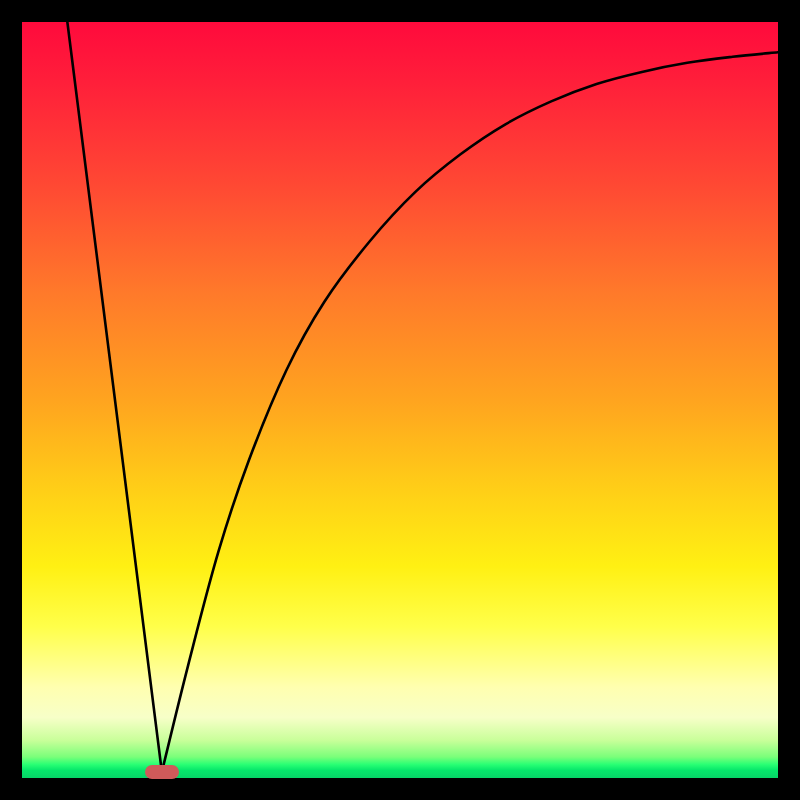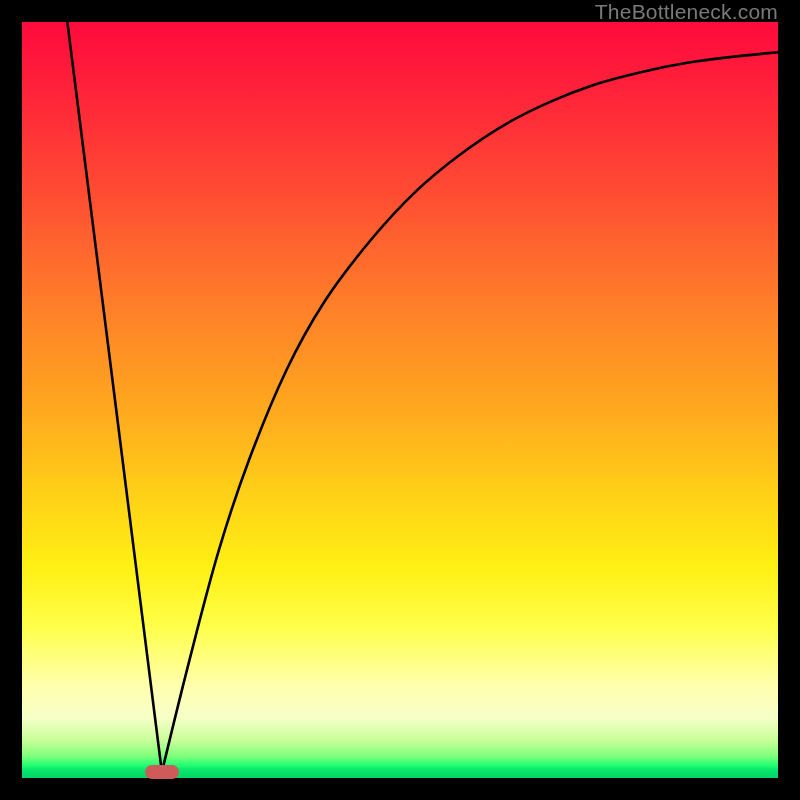--- a/index.html
+++ b/index.html
@@ -79,14 +79,13 @@
     <svg viewBox="0 0 756 756" width="756" height="756" preserveAspectRatio="none">
 
       <path d="M45.36 0.00 L139.86 749.95" id="path-left" fill="none" stroke="#000" stroke-width="2.6" stroke-linecap="round" stroke-linejoin="round"></path>
 
       <path d="M139.86 749.95 C144.62 730.63, 156.11 682.34, 166.32 642.60 C176.53 602.86, 185.67 565.94, 196.56 529.20 C207.45 492.46, 214.55 471.14, 226.80 438.48 C239.05 405.82, 250.99 376.34, 264.60 347.76 C278.21 319.18, 287.43 302.85, 302.40 279.72 C317.37 256.59, 331.43 238.97, 347.76 219.24 C364.09 199.51, 376.79 185.75, 393.12 170.10 C409.45 154.45, 422.15 144.55, 438.48 132.30 C454.81 120.05, 467.51 111.59, 483.84 102.06 C500.17 92.53, 512.87 86.59, 529.20 79.38 C545.53 72.17, 558.23 67.30, 574.56 61.99 C590.89 56.68, 603.59 53.71, 619.92 49.90 C636.25 46.09, 648.95 43.55, 665.28 40.82 C681.61 38.10, 694.31 36.68, 710.64 34.78 C726.97 32.87, 747.84 31.06, 756.00 30.24" id="path-right" fill="none" stroke="#000" stroke-width="2.6" stroke-linecap="round" stroke-linejoin="round"></path>
     </svg>
 
     <div class="minimum-marker" id="min-marker" style="left: 139.86px; top: 749.952px; background: rgb(207, 90, 90);"></div>
   </div>
 
-  <div class="watermark">TheBottleneck.com</div>
 </div>
 
 </body></html>

